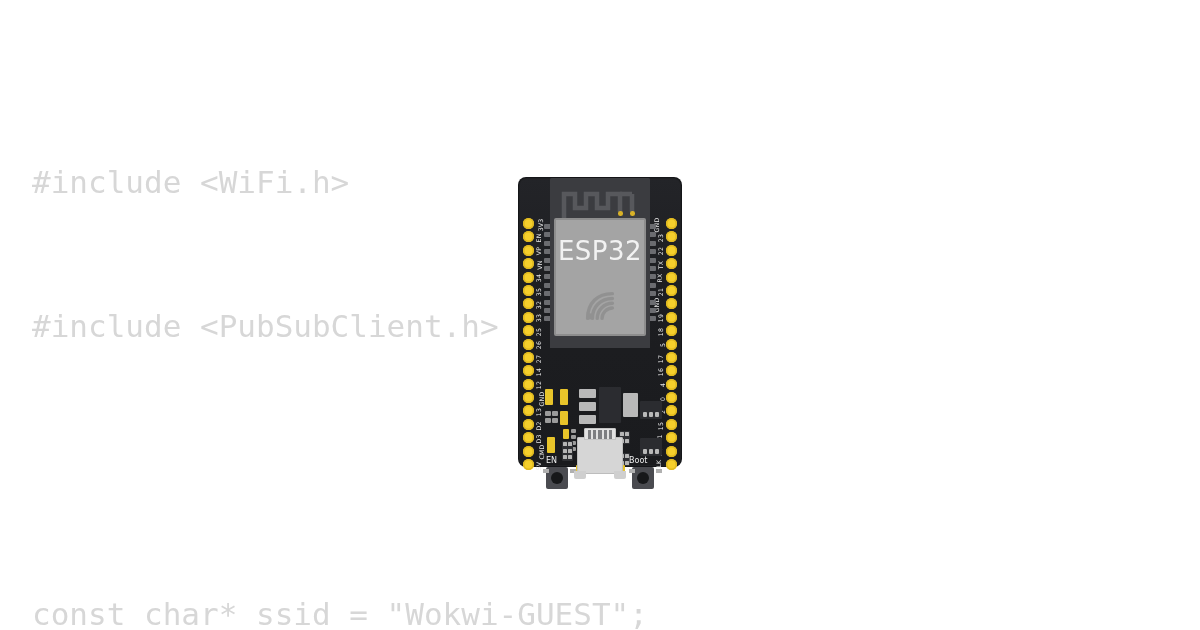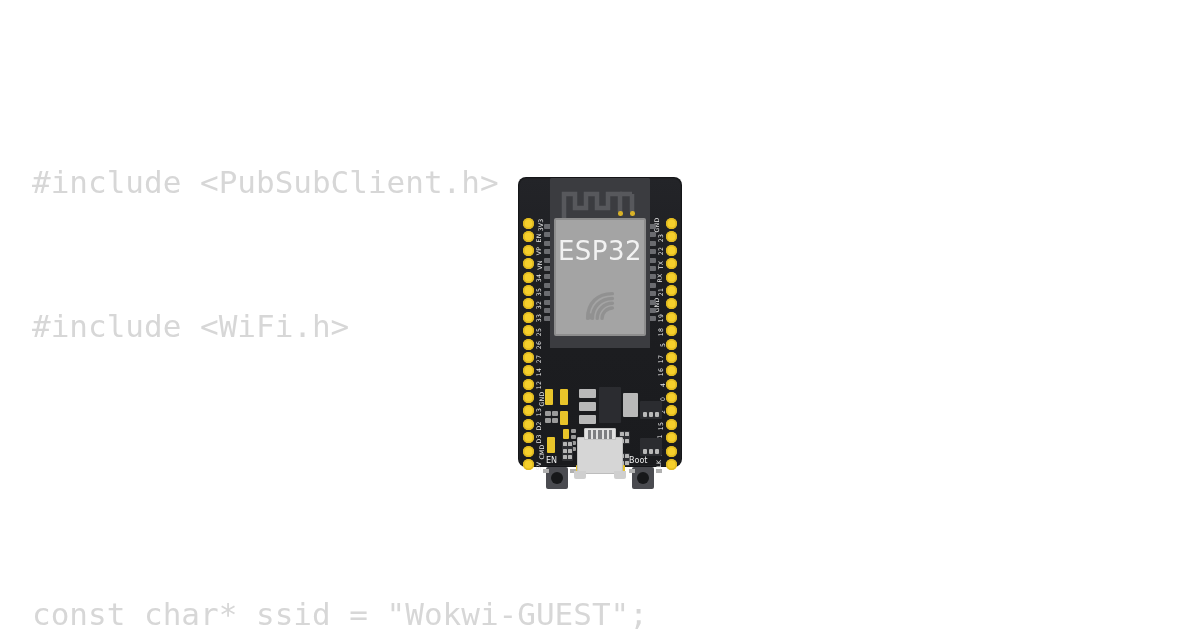--- a/index.html
+++ b/index.html
@@ -178,22 +178,22 @@
   .usb-pins { position:absolute; left:11px; top:-7px; width:24px; height:9px; display:flex; gap:2px; }
   .usb-pins span { flex:1; background:#7d7e81; }
   .usb-foot { position:absolute; bottom:-5px; width:12px; height:8px; background:#cfcfcf; border-radius:0 0 2px 2px; }
 </style>
 </head>
 <body>
 
 <div id="stage">
 
   <div id="code-layer">
+    <div class="code-line">#include &lt;WiFi.h&gt;</div>
     <div class="code-line">#include &lt;PubSubClient.h&gt;</div>
-    <div class="code-line">#include &lt;WiFi.h&gt;</div>
     <div class="code-line blank"></div>
     <div class="code-line">const char* ssid = "Wokwi-GUEST";</div>
     
     
     
     
     
     
     
     

